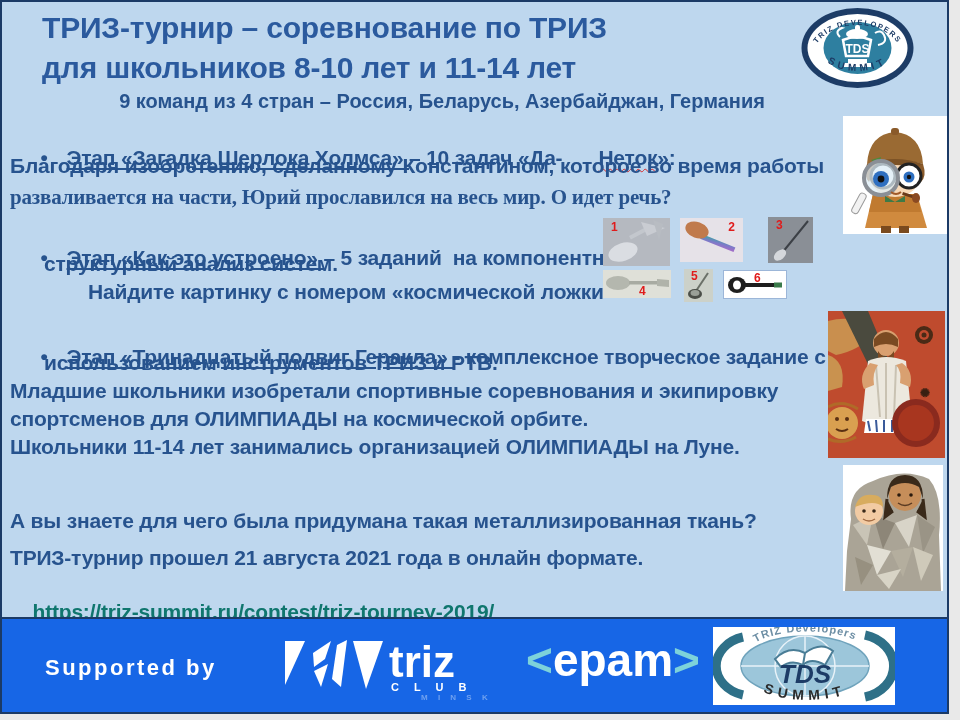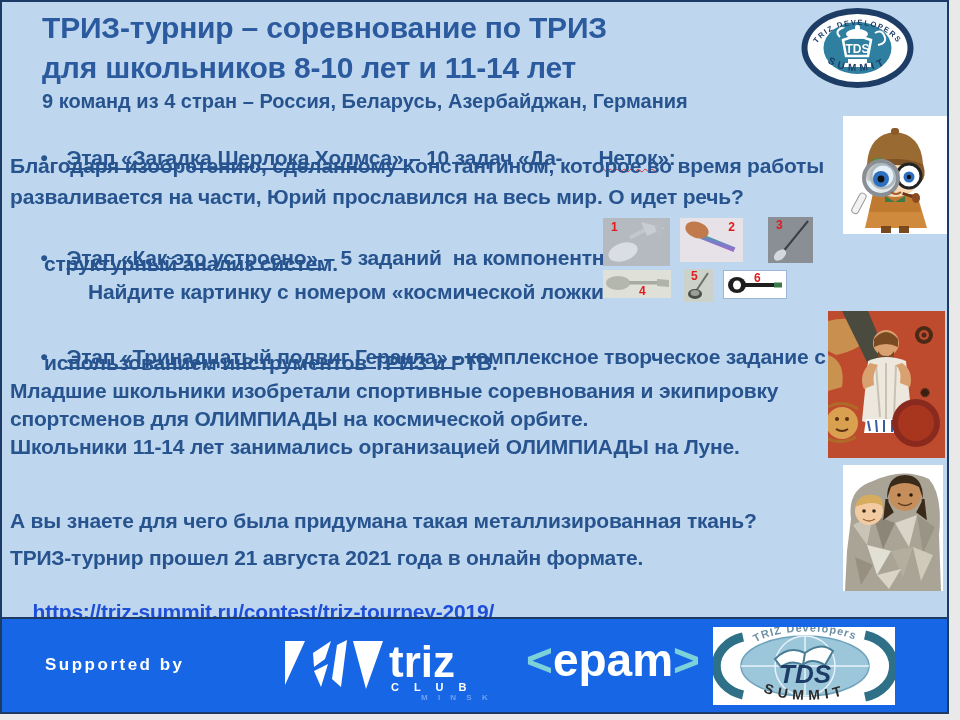--- a/index.html
+++ b/index.html
@@ -7,36 +7,36 @@
     width:960px;height:720px;position:relative;overflow:hidden;
     background:#e9e9e9;
     font-family:"Liberation Sans", sans-serif;
   }
   .slide{
     position:absolute;left:0;top:0;width:945px;height:710px;
     background:#bed7ee;border:2px solid #1b3a66;box-sizing:content-box;
   }
   .titlewrap{position:absolute;left:40px;top:6px;width:800px;text-align:left;
     color:#2b5a9e;font-weight:700;font-size:30px;line-height:40px;letter-spacing:-0.2px;}
-  .subtitle{position:absolute;left:40px;top:88px;width:800px;
+  .subtitle{position:absolute;left:40px;top:88px;width:800px;text-align:center;
     color:#27538e;font-weight:700;font-size:20px;white-space:pre;}
   .ln{position:absolute;white-space:pre;font-weight:700;font-size:21px;color:#27538e;letter-spacing:-0.2px;}
   .u{text-decoration:underline;text-decoration-thickness:2px;text-underline-offset:3px;}
   .wavy{text-decoration:underline wavy #d92b2b;text-decoration-thickness:1px;text-underline-offset:3px;margin-left:36px;}
   .bullet{display:inline-block;width:26px;}
-  a.lnk{color:#1d4ed8;text-decoration-thickness:2px;text-underline-offset:3px;cursor:pointer;}
+  a.lnk{color:#0f766e;text-decoration-thickness:2px;text-underline-offset:3px;cursor:pointer;}
   .imgbox{position:absolute;background:#fff;overflow:hidden;}
   .spoonbox{position:absolute;overflow:hidden;}
   .spoonnum{position:absolute;font-weight:700;font-size:12px;color:#e01b1b;line-height:12px;}
   .footer{
     position:absolute;left:0;right:0;bottom:0;height:93px;
     background:#1766e6;border-top:2px solid #1b3a66;
   }
   .supported{position:absolute;left:43px;top:36px;color:#fff;font-weight:600;
-    font-size:17px;letter-spacing:2.5px;white-space:pre;}
+    font-size:22px;letter-spacing:2.5px;white-space:pre;}
   .epam{position:absolute;left:524px;top:16px;font-weight:700;font-size:46px;line-height:50px;white-space:pre;}
   .epam .br{color:#7dd2da;}
   .epam .nm{color:#ffffff;}
   svg text{font-family:"Liberation Sans", sans-serif;}
 </style>
 </head>
 <body>
 
 <div class="slide">
 
@@ -74,21 +74,21 @@
       <text font-size="10" font-weight="bold" fill="#1d3c66" letter-spacing="4">
         <textPath href="#arcBot" startOffset="50%" text-anchor="middle">SUMMIT</textPath>
       </text>
     </svg>
   </div>
 
   <div class="ln" style="left:16px;top:120px;">
     <span class="bullet">•</span><span class="u">Этап «Загадка Шерлока Холмса» </span><span>– 10 задач «Да-</span><span class="wavy">Неток</span><span>»:</span>
   </div>
   <div class="ln" style="left:8px;top:152px;">Благодаря изобретению, сделанному Константином, которое во время работы</div>
-  <div class="ln" style="left:8px;top:183px;">разваливается на части, Юрий прославился на весь мир. О идет речь?</div>
+  <div class="ln" style="left:8px;top:183px;font-family:Liberation Serif, serif;">разваливается на части, Юрий прославился на весь мир. О идет речь?</div>
 
   <div class="ln" style="left:16px;top:220px;">
     <span class="bullet">•</span><span class="u">Этап «Как это устроено» </span><span>– 5 заданий  на компонентно-</span>
   </div>
   <div class="ln" style="left:42px;top:250px;">структурный анализ систем.</div>
   <div class="ln" style="left:86px;top:278px;">Найдите картинку с номером «космической ложки»</div>
 
   <div>
     <div class="spoonbox" style="left:601px;top:216px;width:67px;height:48px;background:#b5b9c0;">
       <svg width="67" height="48" viewBox="0 0 67 48">

